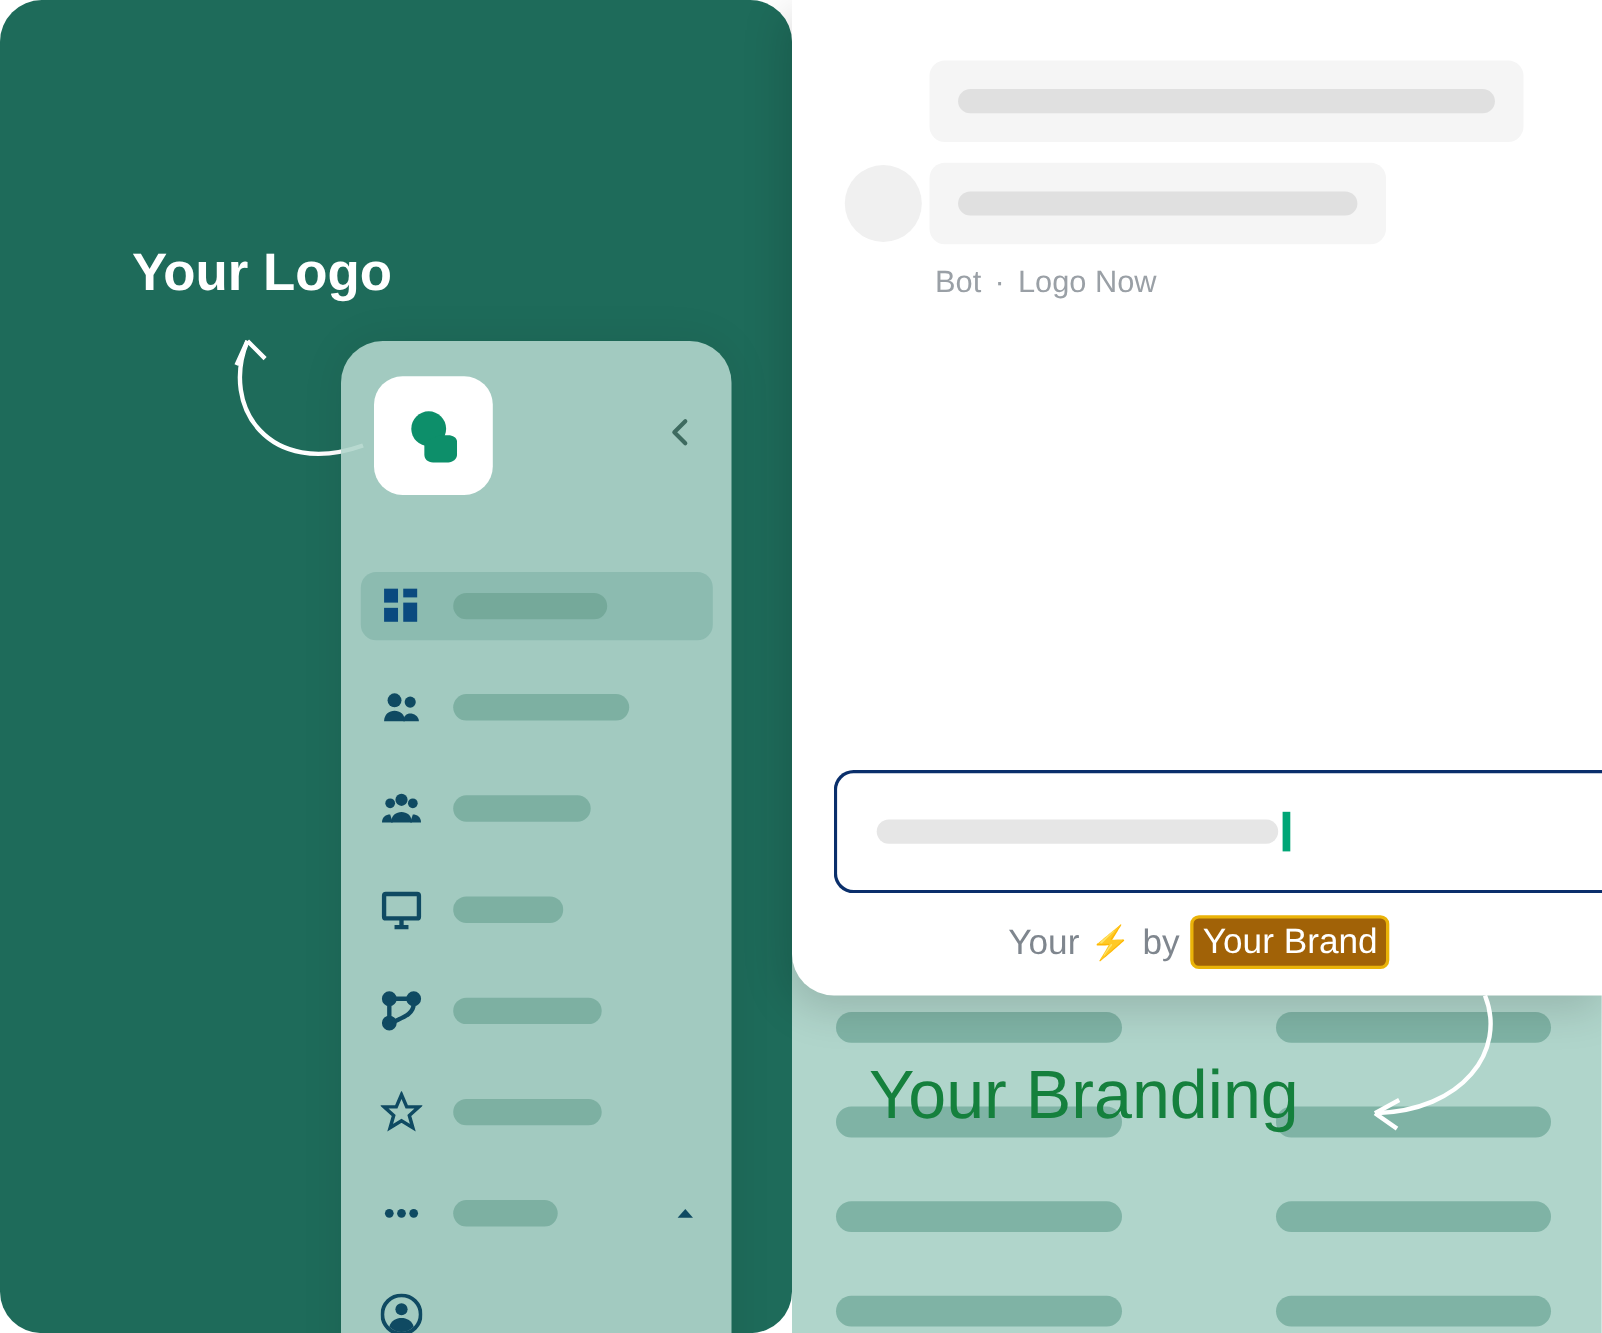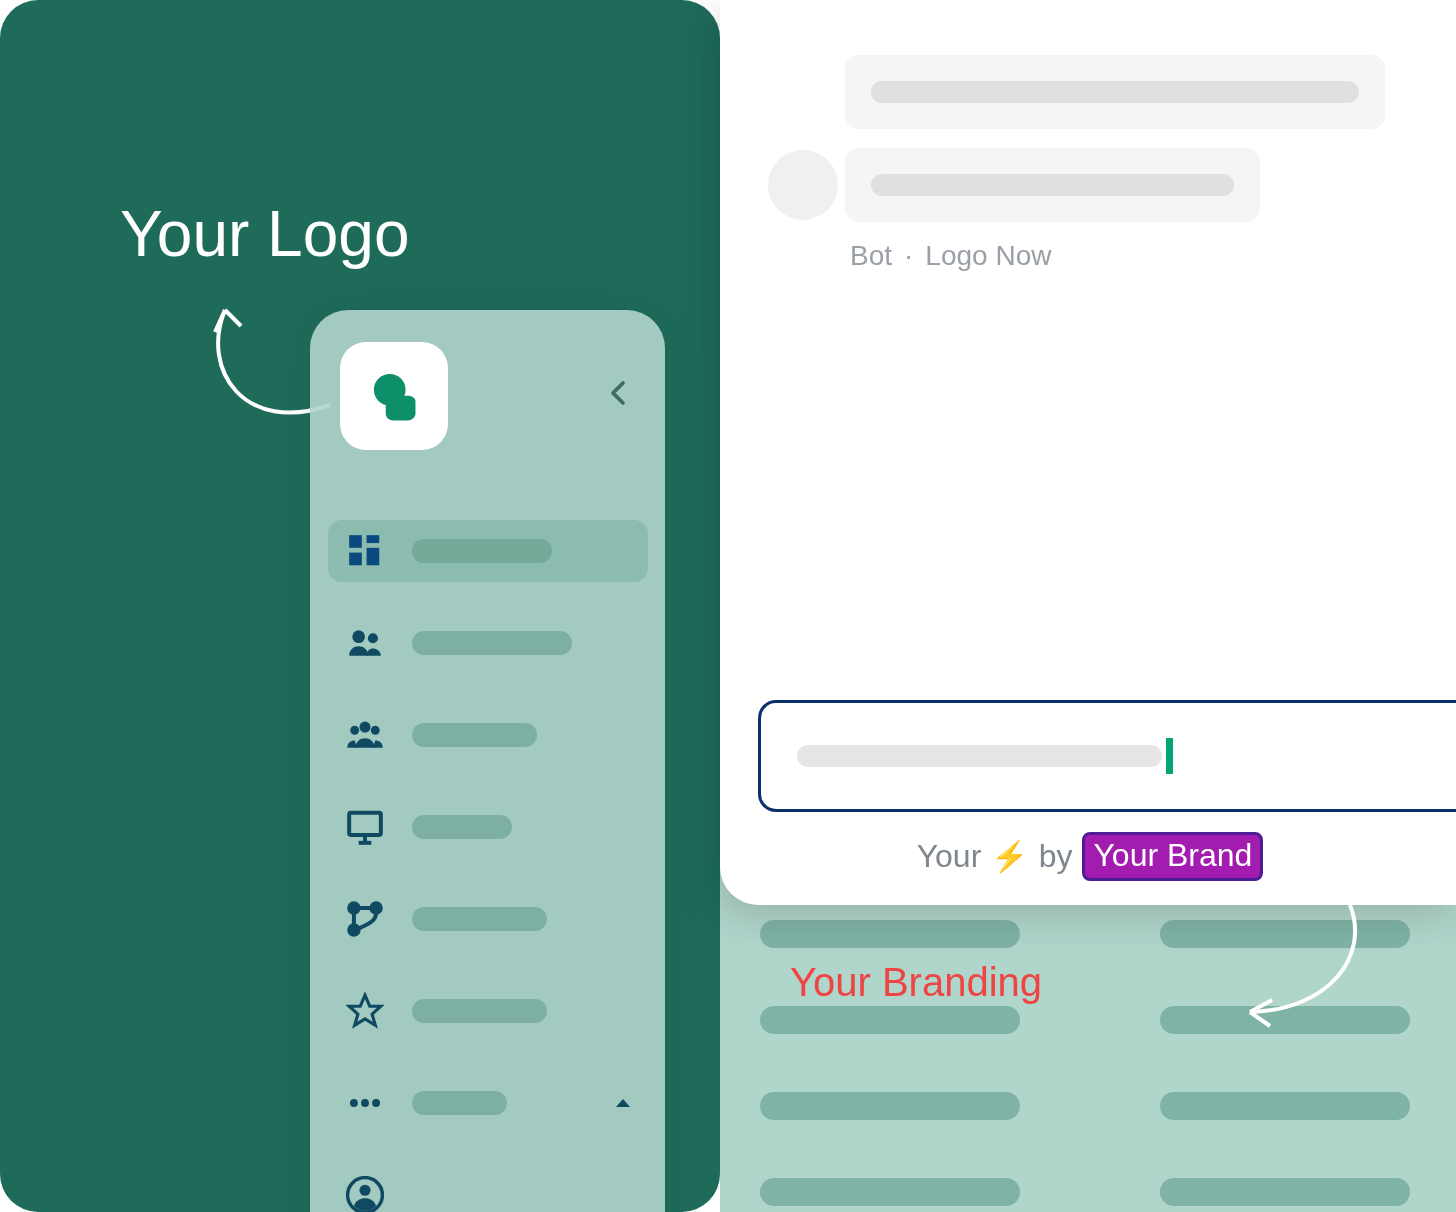--- a/index.html
+++ b/index.html
@@ -46,24 +46,24 @@
       background: #7fb3a5;
       border-radius: 14px;
     }
     .content-row .pill.left { width: 260px; }
     .content-row .pill.right { width: 250px; }
 
     
     .annot-logo {
       position: absolute;
       left: 120px;
-      top: 197px;
+      top: 221px;
       color: #fff;
-      font-size: 64px;
-      font-weight: 400;
+      font-size: 48px;
+      font-weight: 700;
     }
     
     .arrow-logo {
       position: absolute;
       left: 185px;
       top: 300px;
       width: 170px;
       height: 150px;
       pointer-events: none;
     }
@@ -252,38 +252,38 @@
       width: 100%;
       text-align: center;
       font-size: 32px;
       color: #7f868e;
       display: flex;
       align-items: center;
       justify-content: center;
       gap: 10px;
     }
     .chat-footer .brand-tag {
-      background: #a21caf;
+      background: #a16207;
       color: #fff;
       border-radius: 8px;
       padding: 2px 8px 4px;
-      border: 3px solid #4c1d95;
+      border: 3px solid #eab308;
     }
     .bolt {
       color: #f5b700;
       font-size: 30px;
     }
 
     
     .annot-brand {
       position: absolute;
       left: 790px;
       top: 960px;
-      color: #ef4444;
-      font-size: 40px;
+      color: #15803d;
+      font-size: 62px;
       font-weight: 400;
     }
     .arrow-brand {
       position: absolute;
       left: 1240px;
       top: 900px;
       width: 140px;
       height: 140px;
       pointer-events: none;
     }

